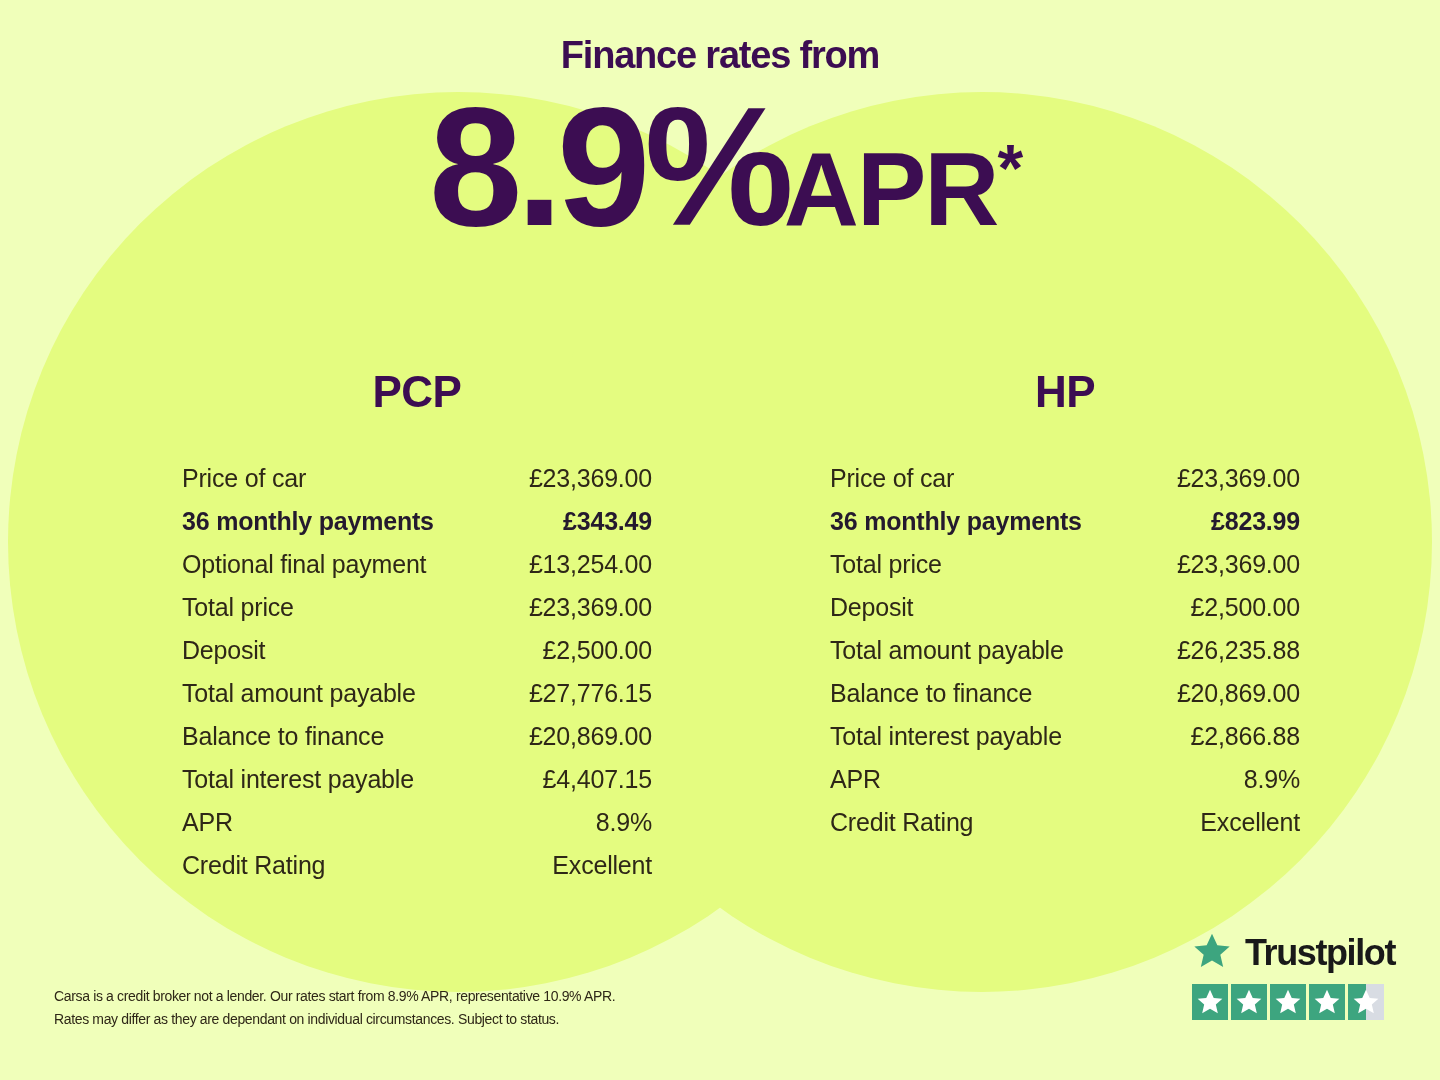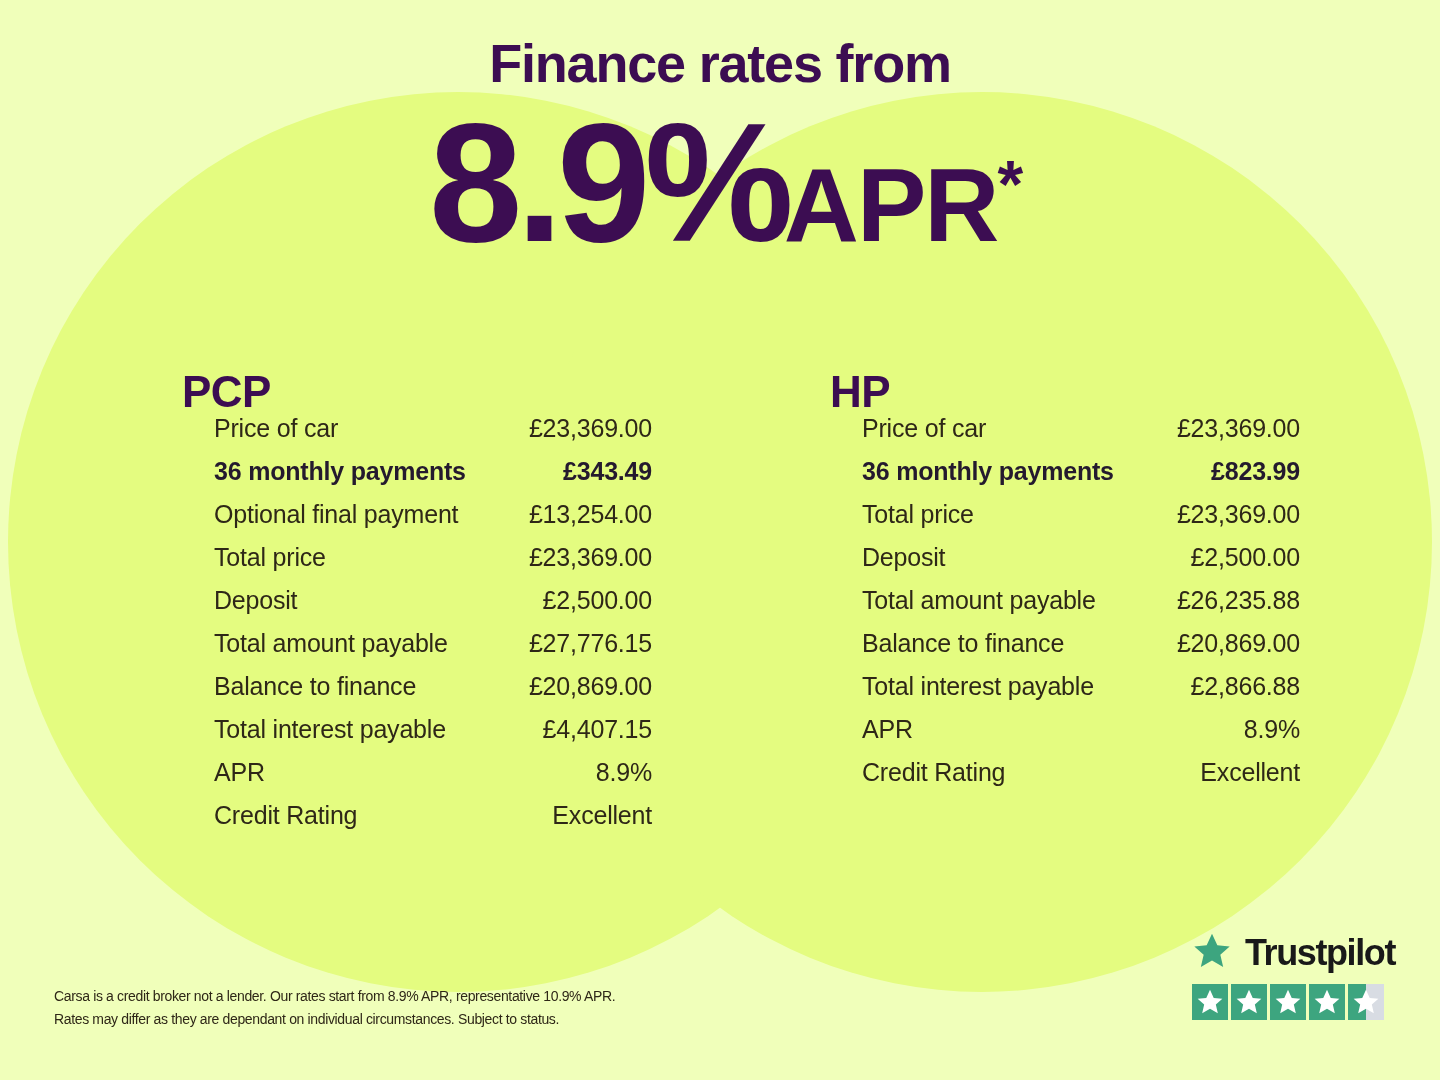--- a/index.html
+++ b/index.html
@@ -46,21 +46,21 @@
   .headline-wrap {
     position: absolute;
     left: 0;
     top: 36px;
     width: 1440px;
     text-align: center;
     z-index: 5;
   }
   .eyebrow {
     color: #3c0d52;
-    font-size: 54px;
+    font-size: 38px;
     font-weight: bold;
     letter-spacing: -1.2px;
     line-height: 1.0;
     white-space: nowrap;
   }
   .bigrate {
     margin-top: 16px;
     color: #3c0d52;
     line-height: 0.92;
     white-space: nowrap;
@@ -93,39 +93,40 @@
     z-index: 5;
   }
   .plan {
     position: absolute;
     top: 0;
   }
   .plan-pcp { left: 182px; width: 470px; }
   .plan-hp  { left: 830px; width: 470px; }
 
   .plan-title {
-    text-align: left;
+    text-align: center;
     color: #3c0d52;
     font-size: 44px;
     font-weight: bold;
     letter-spacing: -0.5px;
+    margin-bottom: 50px;
     line-height: 1;
   }
 
   .rows { display: block; }
   .row {
     display: flex;
     justify-content: space-between;
     align-items: baseline;
     height: 43px;
     color: #2e2717;
     font-size: 25px;
     letter-spacing: -0.2px;
   }
-  .row .label { text-align: left; white-space: nowrap; margin-left: 32px; }
+  .row .label { text-align: left; white-space: nowrap; }
   .row .value { white-space: nowrap; }
   .row.highlight .label,
   .row.highlight .value {
     font-weight: bold;
     color: #241a2e;
   }
 
   
   .disclaimer {
     position: absolute;

